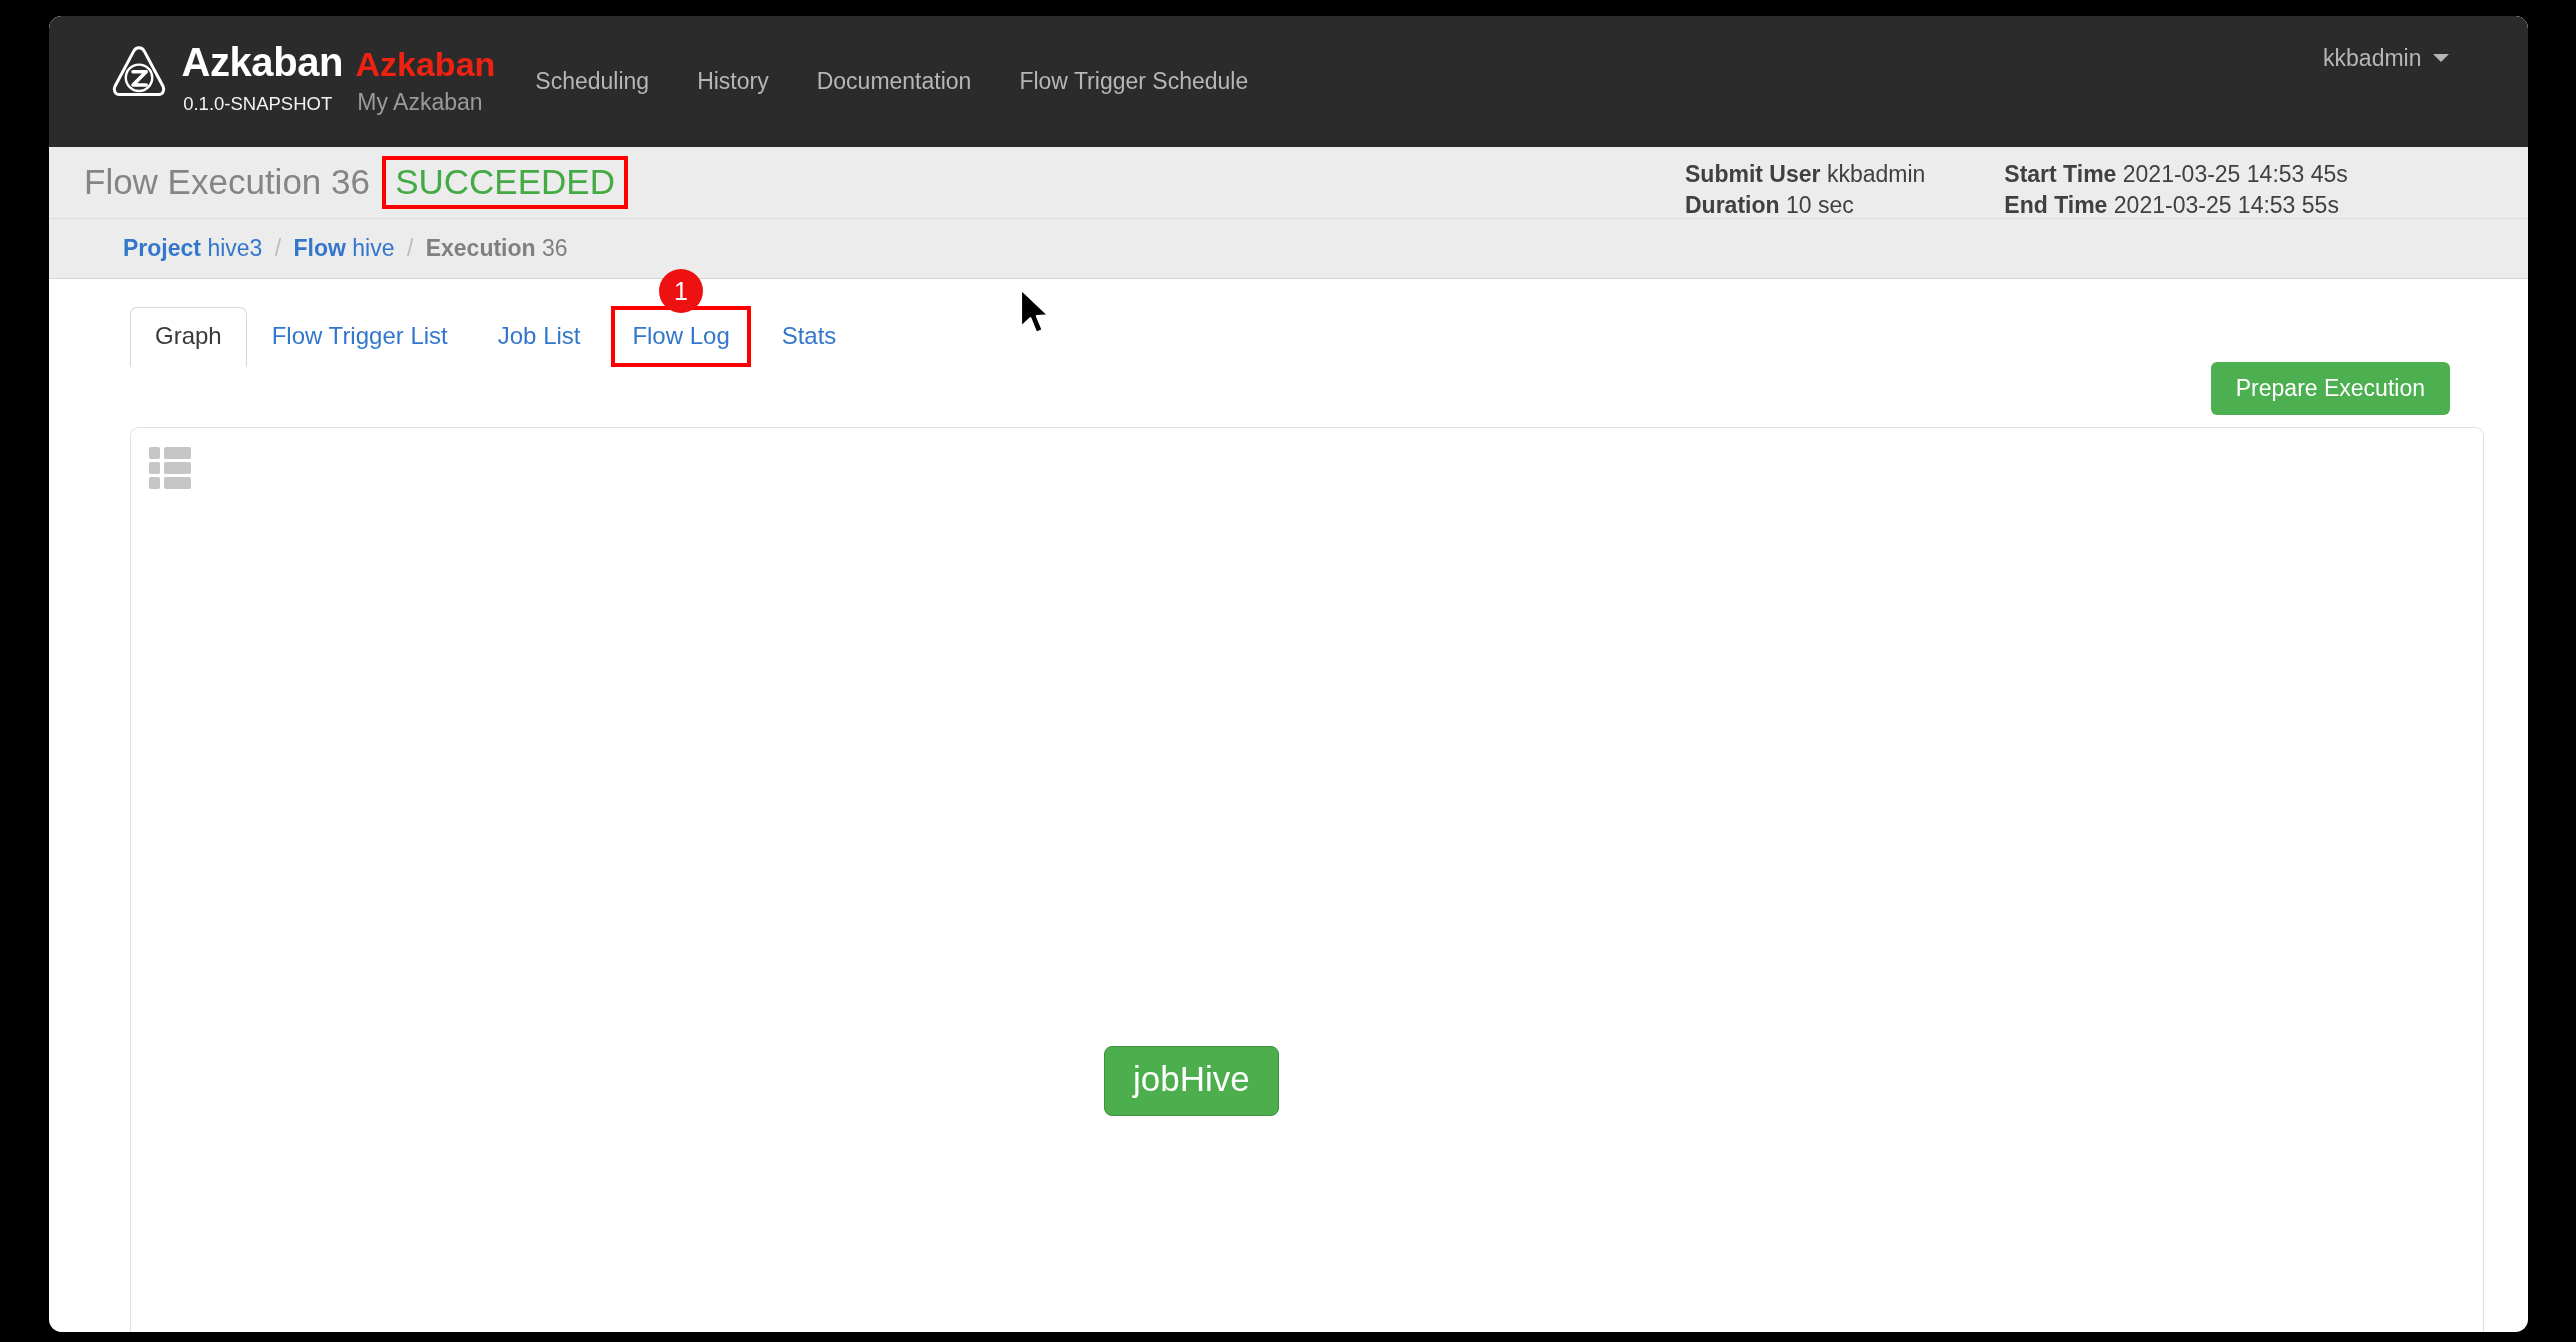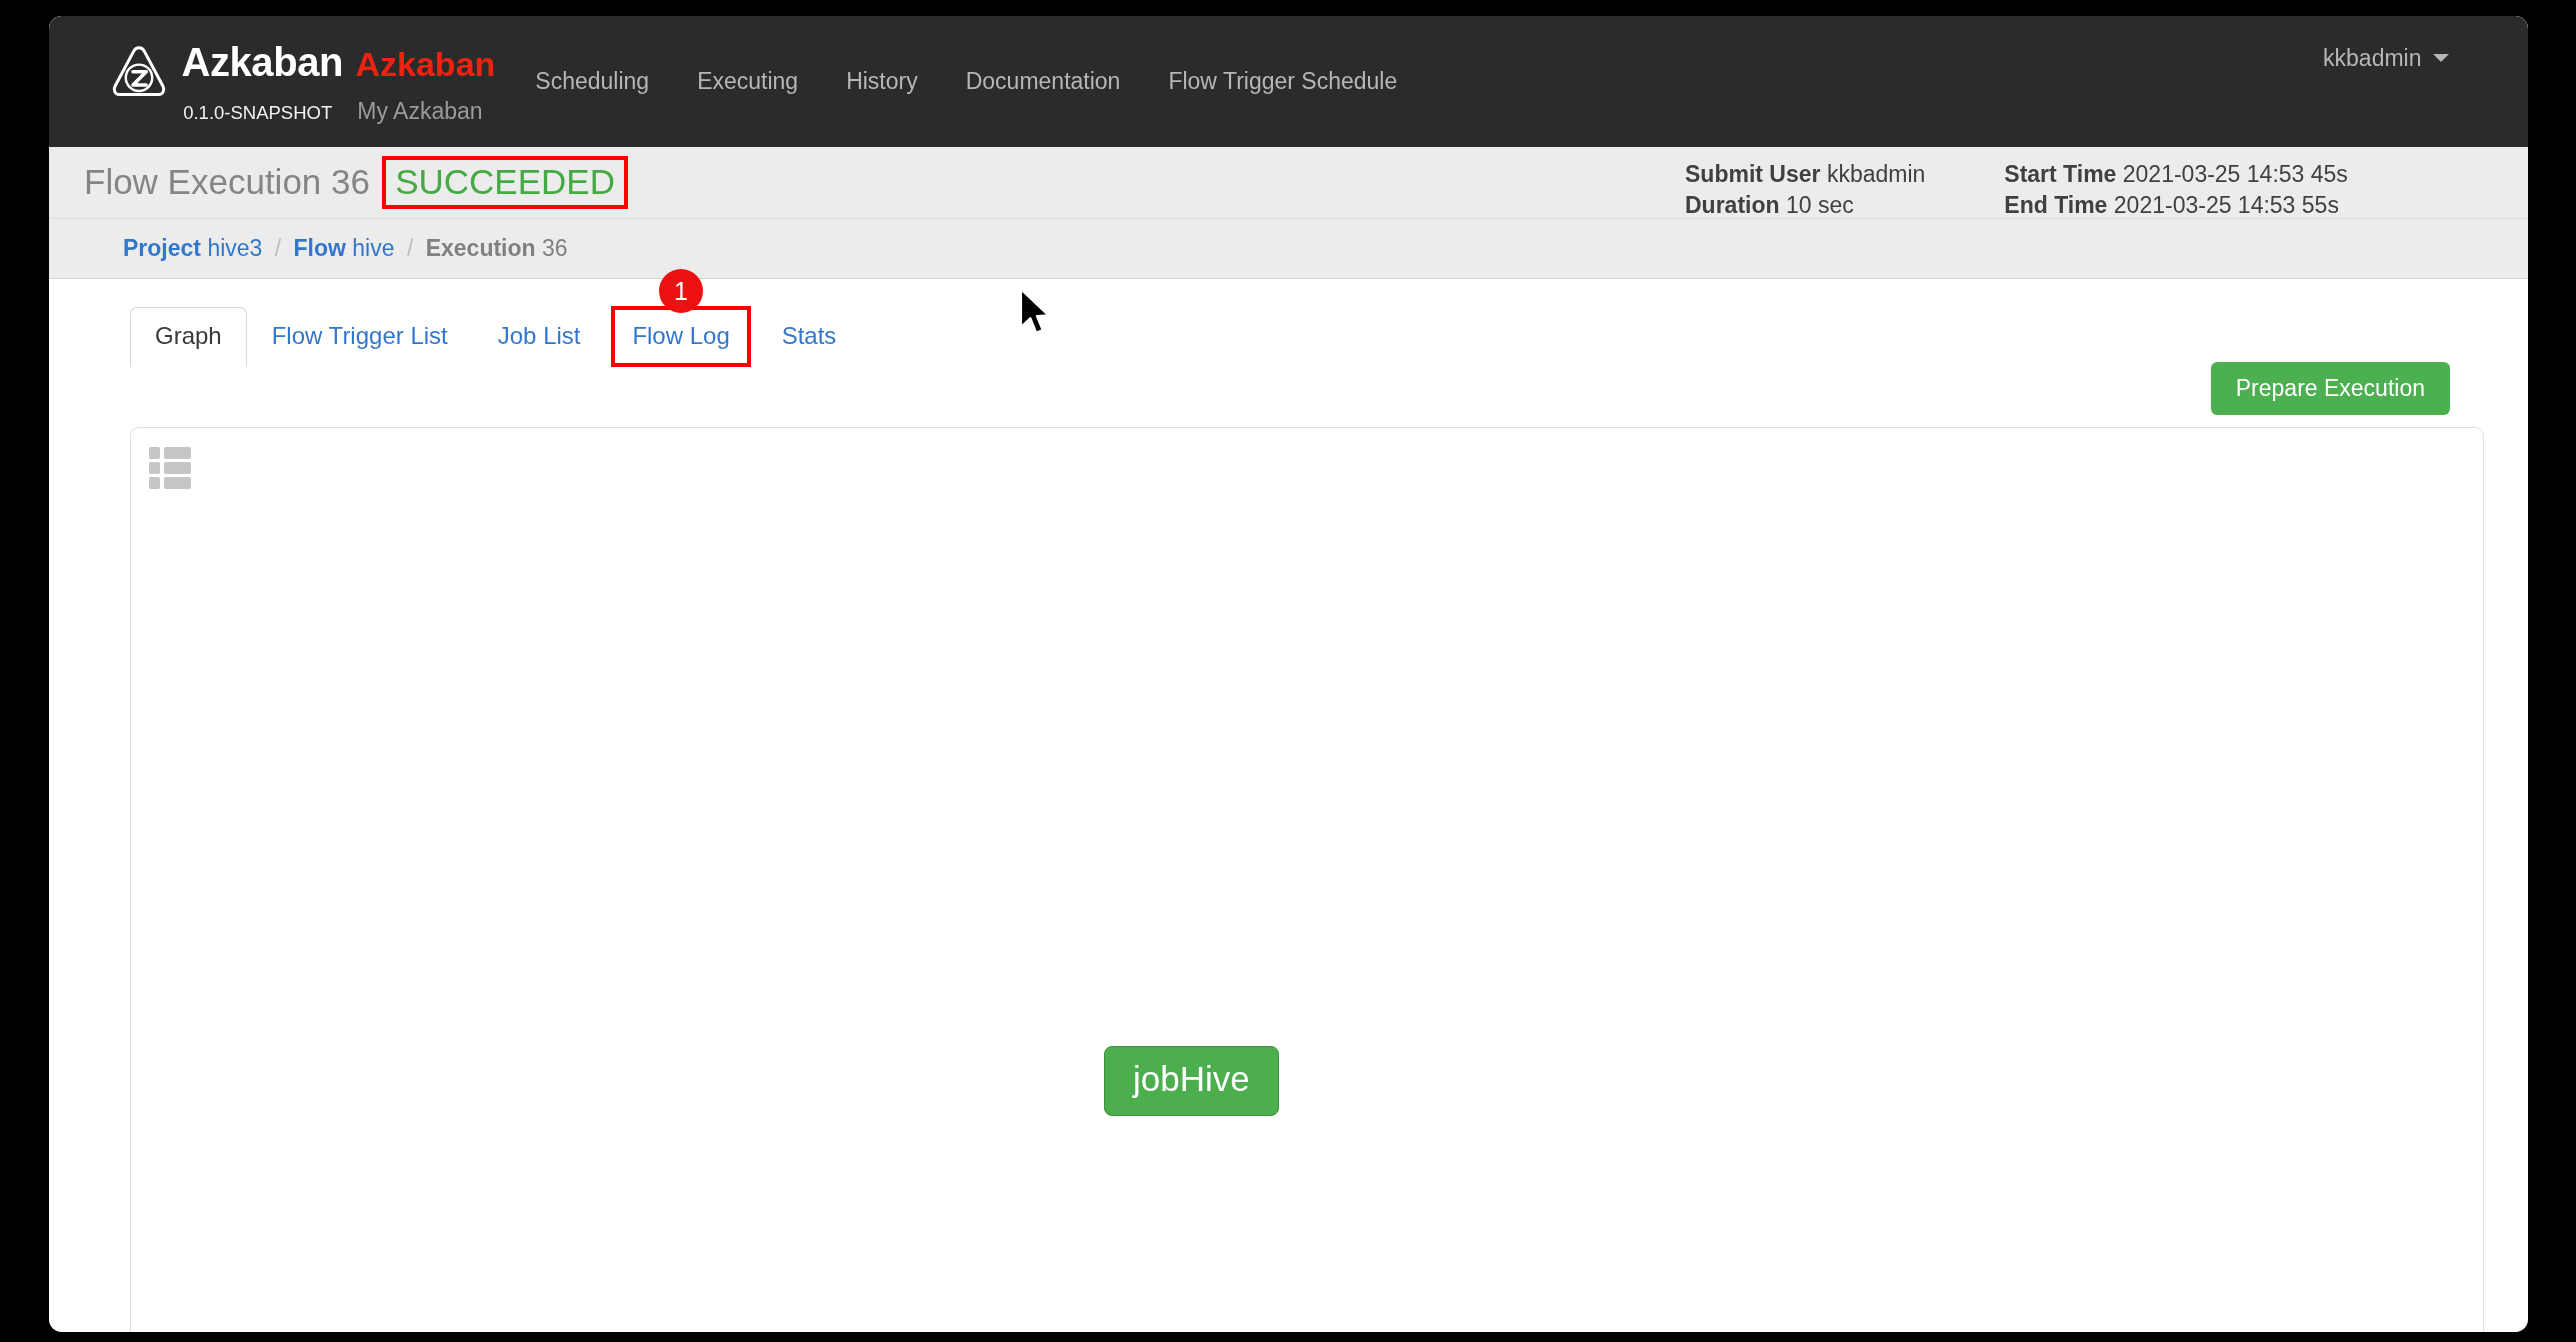--- a/index.html
+++ b/index.html
@@ -71,21 +71,21 @@
     color: #ee2211;
     font-size: 34px;
     font-weight: bold;
     margin-left: 12.4px;
     line-height: 1.05;
   }
 
   .brand-line2 {
     display: flex;
     align-items: baseline;
-    margin-top: 15px;
+    margin-top: 6px;
   }
 
   .brand-version {
     color: #f2f2f2;
     font-size: 18.5px;
     margin-left: 1.8px;
   }
 
   .brand-tagline {
     color: #9a9a9a;
@@ -407,23 +407,20 @@
         <div class="brand-line2">
           <span class="brand-version">0.1.0-SNAPSHOT</span>
           <span class="brand-tagline">My Azkaban</span>
         </div>
       </div>
     </div>
 
     <div class="nav-items">
       <div class="nav-item">
         <span>Scheduling</span>
-      </div>
-      <div class="nav-item">
-        <span>Executing</span>
       </div>
       <div class="nav-item">
         <span>History</span>
       </div>
       <div class="nav-item">
         <span>Documentation</span>
       </div>
       <div class="nav-item">
         <span>Flow Trigger Schedule</span>
       </div>

